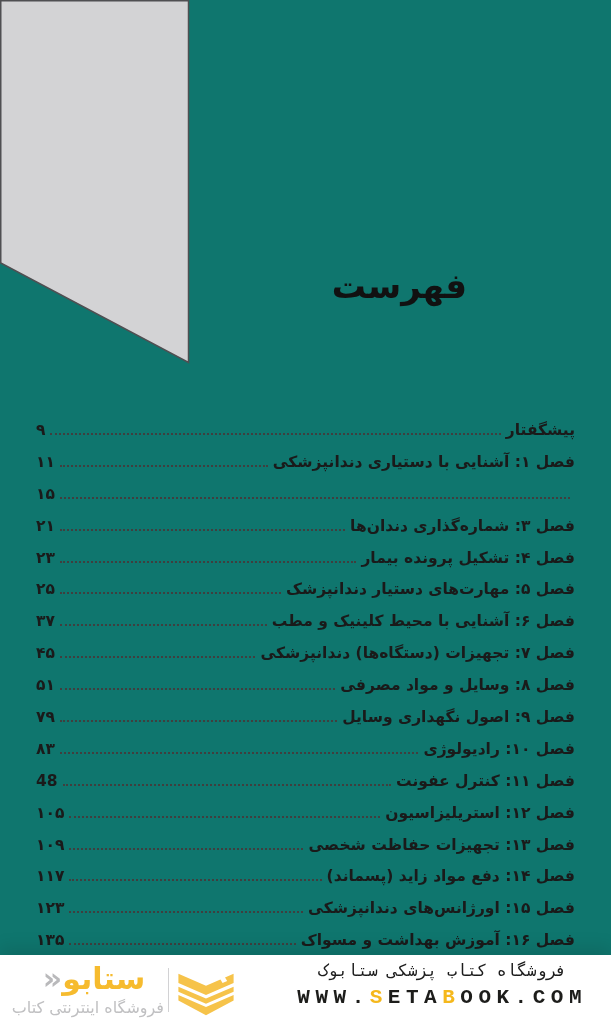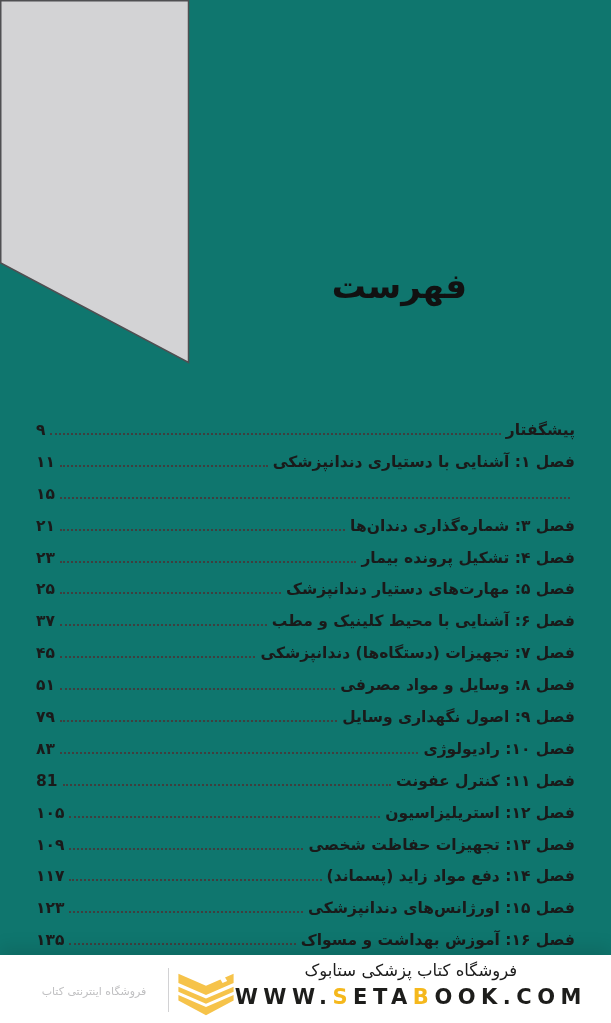--- a/index.html
+++ b/index.html
@@ -80,36 +80,37 @@
     direction: rtl;
     font-size: 30px;
     font-weight: 700;
     line-height: 32px;
     white-space: nowrap;
   }
   .logo-wordmark .wm-main { color: #f6bb2e; }
   .logo-wordmark .wm-mark { color: #b9b9bb; font-weight: 700; }
   .logo-subtitle {
     direction: rtl;
-    font-size: 11px;
+    font-size: 16px;
     color: #c0c0c2;
     margin-top: 3px;
     white-space: nowrap;
   }
   .logo-divider {
     width: 1px;
     height: 44px;
     background: #d2d2d4;
     margin: 0 7px 0 4px;
   }
   .logo-emblem { width: 60px; height: 46px; margin-top: 8px; }
   .footer-right {
     position: absolute;
     right: 24px; top: 6px;
     text-align: center;
+    font-family: Liberation Mono, monospace;
   }
   .store-name {
     direction: rtl;
     font-size: 16.5px;
     font-weight: 500;
     color: #1c1c1c;
     letter-spacing: 0.2px;
   }
   .site-url {
     margin-top: 5px;
@@ -182,21 +183,21 @@
         <span class="toc-page">۷۹</span>
       </div>
       <div class="toc-row">
         <span class="toc-label">فصل ۱۰: رادیولوژی</span>
         <span class="toc-dots"></span>
         <span class="toc-page">۸۳</span>
       </div>
       <div class="toc-row">
         <span class="toc-label">فصل ۱۱: کنترل عفونت</span>
         <span class="toc-dots"></span>
-        <span class="toc-page">81</span>
+        <span class="toc-page">48</span>
       </div>
       <div class="toc-row">
         <span class="toc-label">فصل ۱۲: استریلیزاسیون</span>
         <span class="toc-dots"></span>
         <span class="toc-page">۱۰۵</span>
       </div>
       <div class="toc-row">
         <span class="toc-label">فصل ۱۳: تجهیزات حفاظت شخصی</span>
         <span class="toc-dots"></span>
         <span class="toc-page">۱۰۹</span>
@@ -215,20 +216,23 @@
         <span class="toc-label">فصل ۱۶: آموزش بهداشت و مسواک</span>
         <span class="toc-dots"></span>
         <span class="toc-page">۱۳۵</span>
       </div>
     </div>
 
   <div class="footer">
 
     <div class="logo-group">
       <div class="logo-wordmark-block">
+        <div class="logo-wordmark">
+          <span class="wm-main">ستابو</span><span class="wm-mark">«</span>
+        </div>
         <div class="logo-subtitle">فروشگاه اینترنتی کتاب</div>
       </div>
       <div class="logo-divider"></div>
       <svg class="logo-emblem" viewBox="0 0 64 50" xmlns="http://www.w3.org/2000/svg">
         <g fill="#f6c34a">
           <polygon points="2,3 32,16 62,3 62,13 32,26 2,13"></polygon>
           <polygon points="2,17 32,30 62,17 62,22.5 32,35.5 2,22.5"></polygon>
           <polygon points="2,26 32,39 62,26 62,32 32,48 2,32"></polygon>
         </g>
         <polygon points="45,4.5 50,2.5 55,11 50,13" fill="#ffffff"></polygon>

